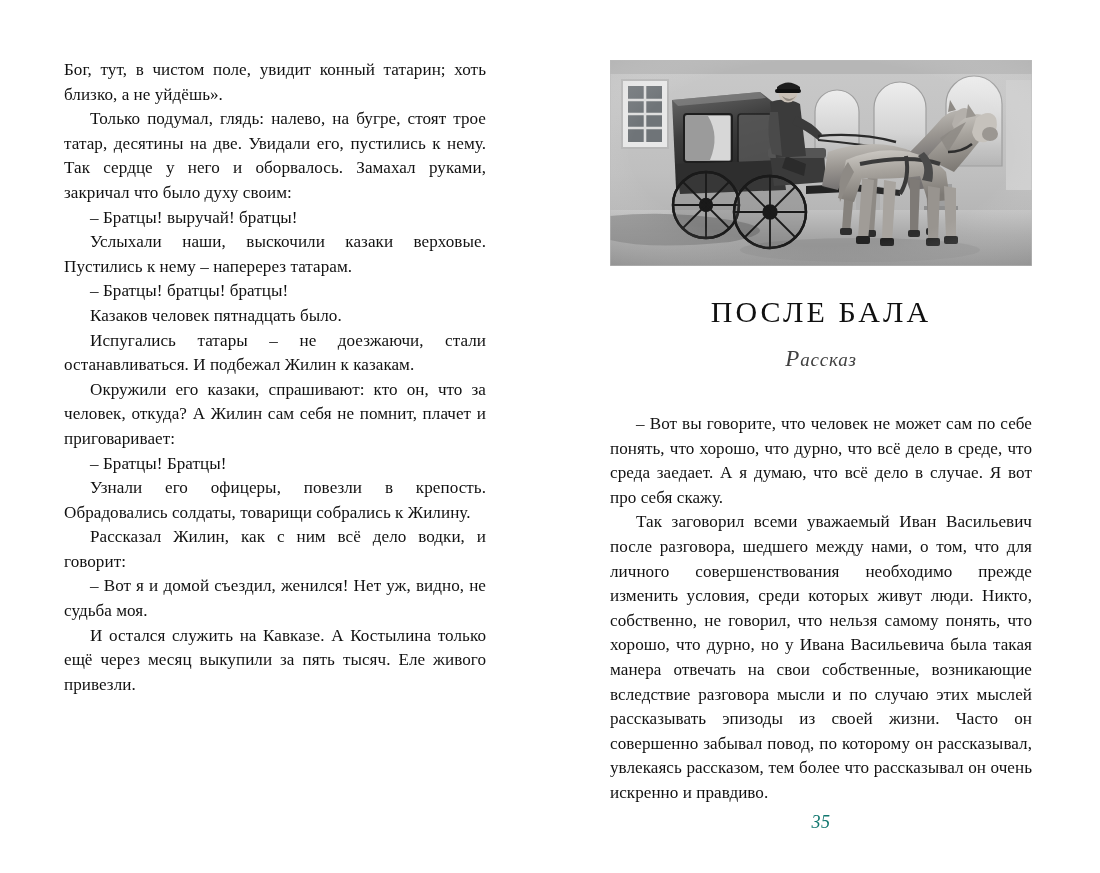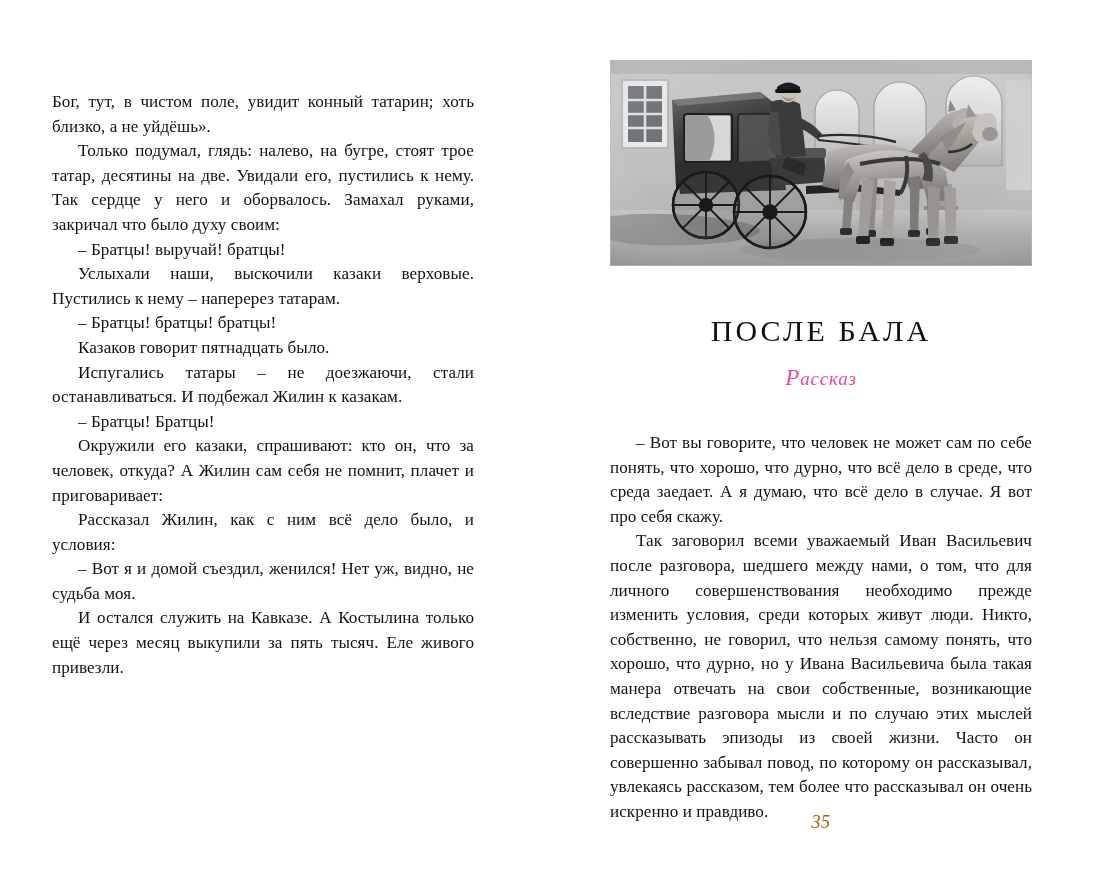--- a/index.html
+++ b/index.html
@@ -19,24 +19,23 @@
 
   .spread {
     position: absolute;
     inset: 0;
     display: block;
   }
 
   
   .page-left {
     position: absolute;
-    left: 52px;
+    left: 64px;
     top: 58px;
     width: 422px;
-    margin-top: 32px;
   }
   .page-right {
     position: absolute;
     left: 610px;
     top: 58px;
     width: 422px;
   }
 
   p.body-text {
     margin: 0;
@@ -65,74 +64,75 @@
     background: #d8d8d8;
   }
   .illustration {
     position: absolute;
     inset: 0;
     display: block;
   }
 
   
   .story-title {
-    margin: 48px 0 0 0;
+    margin: 29px 0 0 0;
     font-size: 30px;
     line-height: 34px;
     text-align: center;
     letter-spacing: 3.1px;
     font-weight: normal;
     text-transform: none;
     color: #101010;
   }
   .story-subtitle {
     margin: 19px 0 0 0;
     text-align: center;
     font-style: italic;
     font-size: 19px;
     line-height: 22px;
     letter-spacing: 0.8px;
-    color: #ec4899;
+    color: #404040;
   }
   .story-subtitle .drop-cap-inline {
     font-size: 23px;
   }
 
   .right-body {
     margin-top: 41px;
   }
 
   .page-number {
     position: absolute;
     left: 610px;
     top: 812px;
     width: 422px;
     text-align: center;
     font-size: 18px;
     font-style: italic;
-    color: #a16207;
+    color: #0f766e;
     letter-spacing: 0.5px;
   }
 </style>
 </head>
 <body>
 
 <div class="spread">
 
   <div class="page-left">
     <p class="body-text no-indent">Бог, тут, в чистом поле, увидит конный татарин; хоть близко, а не уйдёшь».</p>
     <p class="body-text">Только подумал, глядь: налево, на бугре, стоят трое татар, десятины на две. Увидали его, пустились к нему. Так сердце у него и оборвалось. Замахал руками, закричал что было духу своим:</p>
     <p class="body-text dialogue">– Братцы! выручай! братцы!</p>
     <p class="body-text">Услыхали наши, выскочили казаки верховые. Пустились к нему – наперерез татарам.</p>
     <p class="body-text dialogue">– Братцы! братцы! братцы!</p>
-    <p class="body-text">Казаков говорит пятнадцать было.</p>
+    <p class="body-text">Казаков человек пятнадцать было.</p>
     <p class="body-text">Испугались татары – не доезжаючи, стали останавливаться. И подбежал Жилин к казакам.</p>
+    <p class="body-text">Окружили его казаки, спрашивают: кто он, что за человек, откуда? А Жилин сам себя не помнит, плачет и приговаривает:</p>
     <p class="body-text dialogue">– Братцы! Братцы!</p>
-    <p class="body-text">Окружили его казаки, спрашивают: кто он, что за человек, откуда? А Жилин сам себя не помнит, плачет и приговаривает:</p>
-    <p class="body-text">Рассказал Жилин, как с ним всё дело было, и условия:</p>
+    <p class="body-text">Узнали его офицеры, повезли в крепость. Обрадовались солдаты, товарищи собрались к Жилину.</p>
+    <p class="body-text">Рассказал Жилин, как с ним всё дело водки, и говорит:</p>
     <p class="body-text dialogue">– Вот я и домой съездил, женился! Нет уж, видно, не судьба моя.</p>
     <p class="body-text">И остался служить на Кавказе. А Костылина только ещё через месяц выкупили за пять тысяч. Еле живого привезли.</p>
 
   </div>
 
   <div class="page-right">
 
     <div class="illustration-wrap">
       <svg class="illustration" viewBox="0 0 422 206" preserveAspectRatio="none">
         <defs>

